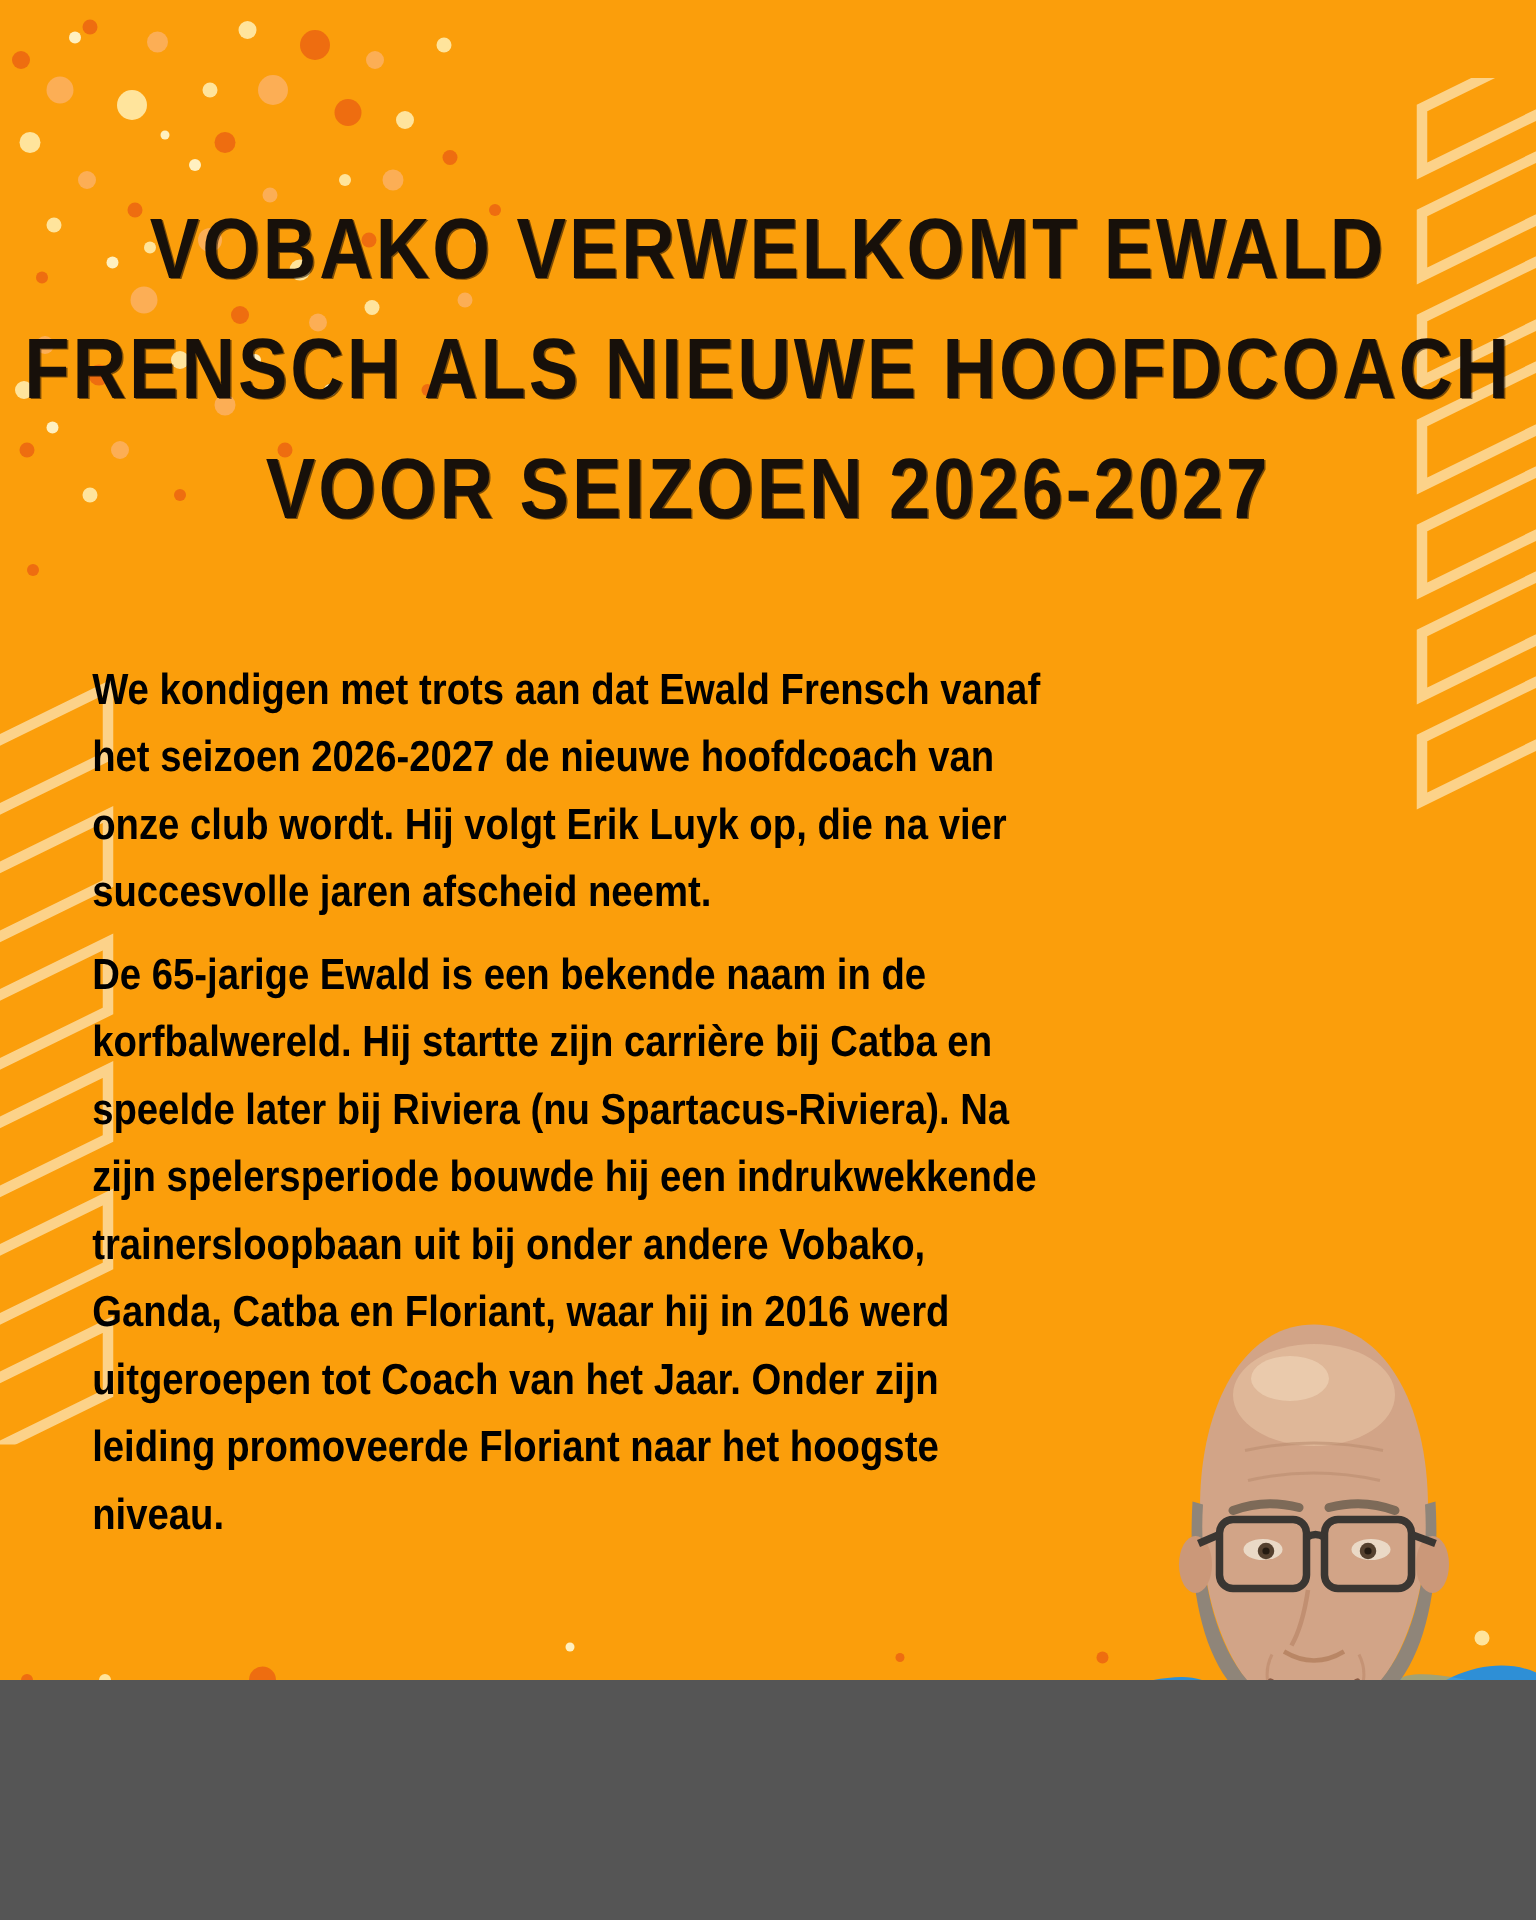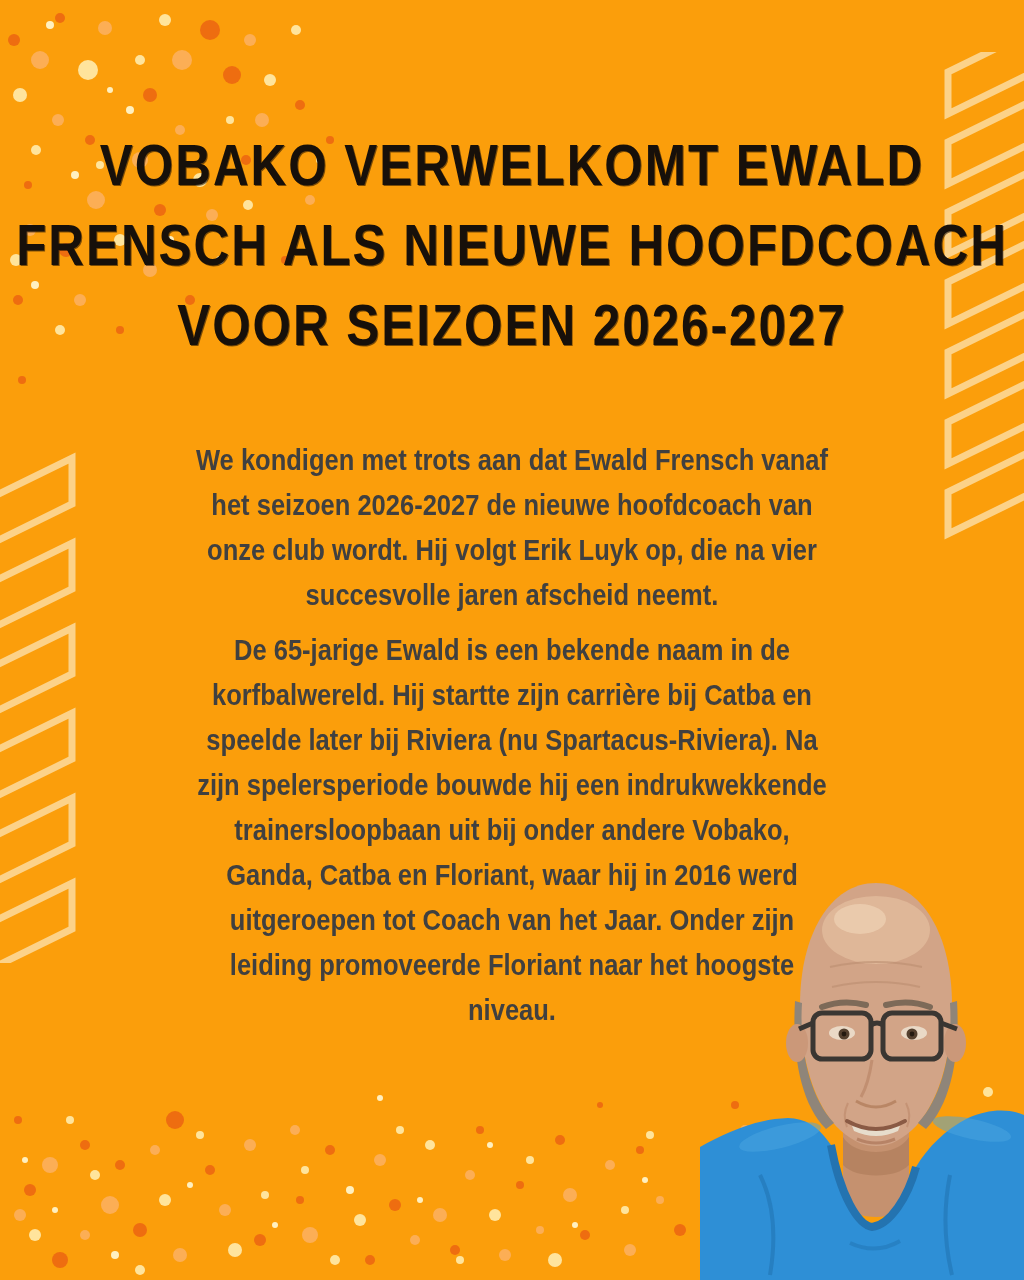--- a/index.html
+++ b/index.html
@@ -1,18 +1,18 @@
 <!DOCTYPE html>
 <html><head>
 <meta charset="utf-8">
 <style>
   html,body{margin:0;padding:0;background:#555;}
   .poster{
     position:relative;
-    width:1024px;height:1280px;
+    width:1024px;height:1120px;
     margin:0 auto;
     background:#FB9E0B;
     overflow:hidden;
     font-family:"Liberation Sans", sans-serif;
   }
   .deco{position:absolute;pointer-events:none;}
   .confetti{left:0;top:0;width:1024px;height:1280px;}
   .chevrons-right{left:934px;top:52px;width:90px;height:500px;}
   .chevrons-left{left:0;top:448px;width:85px;height:515px;}
 
@@ -23,21 +23,21 @@
   .title-line{
     height:80px;line-height:80px;
     font-size:51px;font-weight:bold;letter-spacing:2px;
     white-space:nowrap;
     transform:scale(0.97,1.12);
     transform-origin:center center;
     text-shadow:1px 1px 0 rgba(20,10,0,.55);
   }
   .para{
     position:absolute;left:0;width:1024px;
-    text-align:center;color:#404040;
+    color:#000000;
   }
   .para-1{top:438px;}
   .para-2{top:628px;}
   .body-line{
     height:45px;line-height:45px;
     font-size:29px;font-weight:bold;letter-spacing:0;
     white-space:nowrap;
     transform:scaleX(0.88);
     transform-origin:center center;
   }

